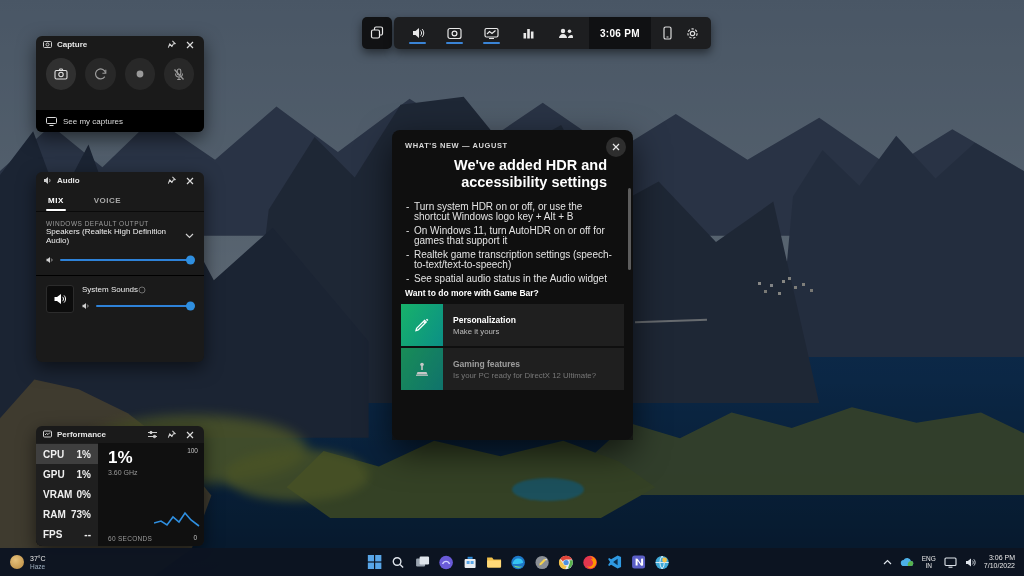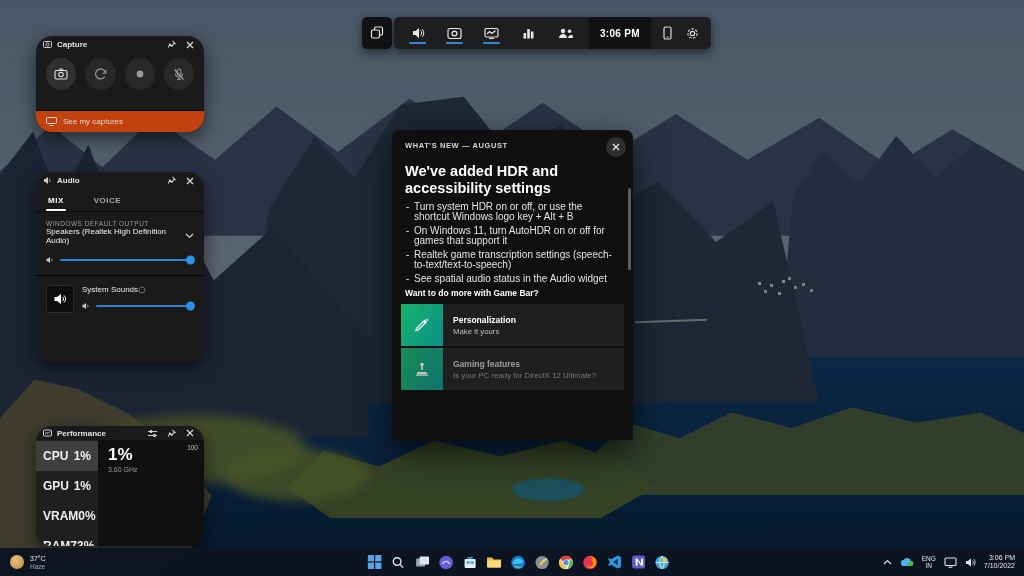--- a/index.html
+++ b/index.html
@@ -25,42 +25,42 @@
   .headland{left:0;top:60%;width:48%;height:42%;background:#6c6149;
     clip-path:polygon(0 100%,0 30%,7% 14%,16% 18%,26% 28%,35% 42%,43% 62%,39% 84%,28% 100%);}
   .moss1{left:8%;top:72%;width:22%;height:12%;background:#85913c;border-radius:50%;filter:blur(6px);opacity:.8;}
   .moss2{left:22%;top:78%;width:14%;height:9%;background:#7d8a38;border-radius:50%;filter:blur(5px);opacity:.8;}
   .lagoon{left:50%;top:83%;width:7%;height:4%;background:#2f8696;border-radius:50%;filter:blur(1px);}
   .village{width:3px;height:3px;background:#e8e6df;box-shadow:12px 2px #ddd,24px -2px #e5e2d8,36px 4px #d6d3c8,6px 8px #cfccc2,20px 10px #e2dfd5,44px 1px #d9d6cb,52px 7px #cdcabf,30px -5px #dcd9cf;}
   .bridge{left:62%;top:55.5%;width:7%;height:2px;background:rgba(230,230,225,.7);transform:rotate(-2deg);}
   .dim{inset:0;background:rgba(3,6,12,.42);}
 
   
-  .widget{background:#1a1a1a;border-radius:16px;box-shadow:0 6px 18px rgba(0,0,0,.55);overflow:hidden;}
+  .widget{background:#1a1a1a;border-radius:6px;box-shadow:0 6px 18px rgba(0,0,0,.55);overflow:hidden;}
   .wtitle{display:flex;align-items:center;gap:5px;height:17px;padding:0 7px;font-size:8px;font-weight:bold;color:#e6e6e6;}
   .wtitle .sp{flex:1;}
   .tbtn{display:flex;align-items:center;justify-content:center;width:14px;height:14px;color:#cfcfcf;}
   svg{display:block;}
 
   
   .gb-wrap{left:362px;top:17px;display:flex;gap:2px;height:32px;}
   .gb-block{background:#111214;border-radius:5px;display:flex;align-items:center;justify-content:center;width:30px;box-shadow:0 4px 10px rgba(0,0,0,.5);}
   .gb-main{background:#1d1e20;border-radius:5px;display:flex;align-items:stretch;box-shadow:0 4px 10px rgba(0,0,0,.5);overflow:hidden;}
   .gb-icons{display:flex;align-items:center;gap:20px;padding:0 15px;}
   .gb-ic{position:relative;display:flex;align-items:center;justify-content:center;width:17px;height:100%;color:#e8e8e8;}
   .gb-ic .ul{position:absolute;bottom:5px;left:0;width:17px;height:2px;background:#3a84d6;border-radius:1px;}
   .gb-time{display:flex;align-items:center;background:#101113;padding:0 11px;font-size:10px;font-weight:bold;letter-spacing:.3px;}
   .gb-right{display:flex;align-items:center;gap:14px;padding:0 12px;color:#dcdcdc;}
 
   
   .capture{left:36px;top:36px;width:168px;height:96px;}
   .cap-row{display:flex;align-items:center;gap:9px;padding:5px 10px;}
   .cap-btn{width:32px;height:32px;border-radius:50%;background:#303030;display:flex;align-items:center;justify-content:center;color:#e2e2e2;}
   .cap-btn.dim2{background:#282828;color:#9a9a9a;}
-  .cap-foot{position:absolute;bottom:0;left:0;right:0;height:21px;border-top:1px solid #000;background:#c2410c;display:flex;align-items:center;gap:6px;padding:0 10px;font-size:8px;color:#dadada;}
+  .cap-foot{position:absolute;bottom:0;left:0;right:0;height:21px;border-top:1px solid #000;background:#000000;display:flex;align-items:center;gap:6px;padding:0 10px;font-size:8px;color:#dadada;}
 
   
   .audio{left:36px;top:172px;width:168px;height:190px;}
   .tabs{display:flex;gap:0;padding:0 10px;height:22px;align-items:center;border-bottom:1px solid #0a0a0a;}
   .tab{position:relative;font-size:8px;font-weight:bold;letter-spacing:.5px;padding:0 2px;margin-right:26px;color:#a9a9a9;height:100%;display:flex;align-items:center;}
   .tab.on{color:#fff;}
   .tab.on::after{content:"";position:absolute;left:0;right:0;bottom:0;height:2px;background:#fff;border-radius:1px;}
   .aud-body{padding:8px 10px 0;}
   .flabel{font-size:6.5px;letter-spacing:.5px;color:#9b9b9b;}
   .device{display:flex;align-items:center;justify-content:space-between;margin-top:0;font-size:8px;color:#f0f0f0;}
@@ -71,35 +71,35 @@
   .sys-row{display:flex;gap:8px;margin-top:9px;}
   .sys-tile{width:26px;height:26px;background:#0c0c0c;border:1px solid #2c2c2c;border-radius:3px;display:flex;align-items:center;justify-content:center;color:#fff;}
   .sys-main{flex:1;}
   .sys-head{display:flex;align-items:center;justify-content:flex-start;font-size:8px;color:#ededed;}
   .sys-head .mini{color:#6f6f6f;}
 
   
   .perf{left:36px;top:426px;width:168px;height:120px;display:flex;flex-direction:column;}
   .perf-body{flex:1;display:flex;background:#101010;}
   .pcol{width:62px;background:#1f1f1f;padding-top:1px;}
-  .prow{display:flex;justify-content:space-between;align-items:center;height:30px;padding:0 7px;font-size:12px;font-weight:bold;color:#efefef;}
+  .prow{display:flex;justify-content:space-between;align-items:center;height:20px;padding:0 7px;font-size:10px;font-weight:bold;color:#efefef;}
   .prow.on{background:#3f3f3f;}
   .pmain{position:relative;flex:1;}
   .bigv{position:absolute;left:10px;top:5px;font-size:17px;font-weight:bold;}
   .freq{position:absolute;left:10px;top:26px;font-size:7px;color:#9a9a9a;}
   .axmax{position:absolute;right:6px;top:4px;font-size:6.5px;color:#c3c3c3;}
   .axmin{position:absolute;right:7px;bottom:5px;font-size:6.5px;color:#c3c3c3;}
   .spanlbl{position:absolute;left:10px;bottom:4px;font-size:6.5px;color:#9a9a9a;letter-spacing:.3px;}
   .spark{position:absolute;right:4px;bottom:13px;}
 
   
   .panel{left:392px;top:130px;width:241px;height:310px;background:#0f0f0f;border-radius:8px;box-shadow:0 12px 34px rgba(0,0,0,.65);}
   .pn-head{position:absolute;left:13px;top:11px;font-size:7.5px;font-weight:bold;letter-spacing:.6px;color:#d8d8d8;}
   .pn-close{position:absolute;right:7px;top:7px;width:20px;height:20px;border-radius:50%;background:#2e2e2e;display:flex;align-items:center;justify-content:center;color:#e8e8e8;}
-  .pn-title{position:absolute;left:13px;top:33px;right:26px;font-size:14.5px;line-height:17px;font-weight:bold;color:#fff;}
+  .pn-title{position:absolute;left:13px;top:27px;right:26px;font-size:14.5px;line-height:17px;font-weight:bold;color:#fff;text-align:right;}
   .pn-bullets{position:absolute;left:14px;top:72px;right:20px;}
   .bullet{position:relative;padding-left:8px;font-size:10px;line-height:10px;color:#e3e3e3;margin-bottom:4px;}
   .bullet::before{content:"-";position:absolute;left:0;top:0;color:#e3e3e3;}
   .pn-prompt{position:absolute;left:13px;top:158px;font-size:8.5px;font-weight:bold;color:#fff;}
   .cards{position:absolute;left:9px;right:9px;top:174px;}
   .card{display:flex;align-items:center;gap:10px;background:#1f1f1f;margin-bottom:2px;height:42px;}
   .ctile{width:42px;height:42px;flex:none;background:linear-gradient(120deg,#17b26a,#0b8f86);display:flex;align-items:center;justify-content:center;color:#fff;}
   .ctitle{font-size:8.5px;font-weight:bold;color:#fff;}
   .csub{font-size:7.8px;color:#bdbdbd;margin-top:2px;}
   .card.fade .ctitle,.card.fade .csub{opacity:.55;}

